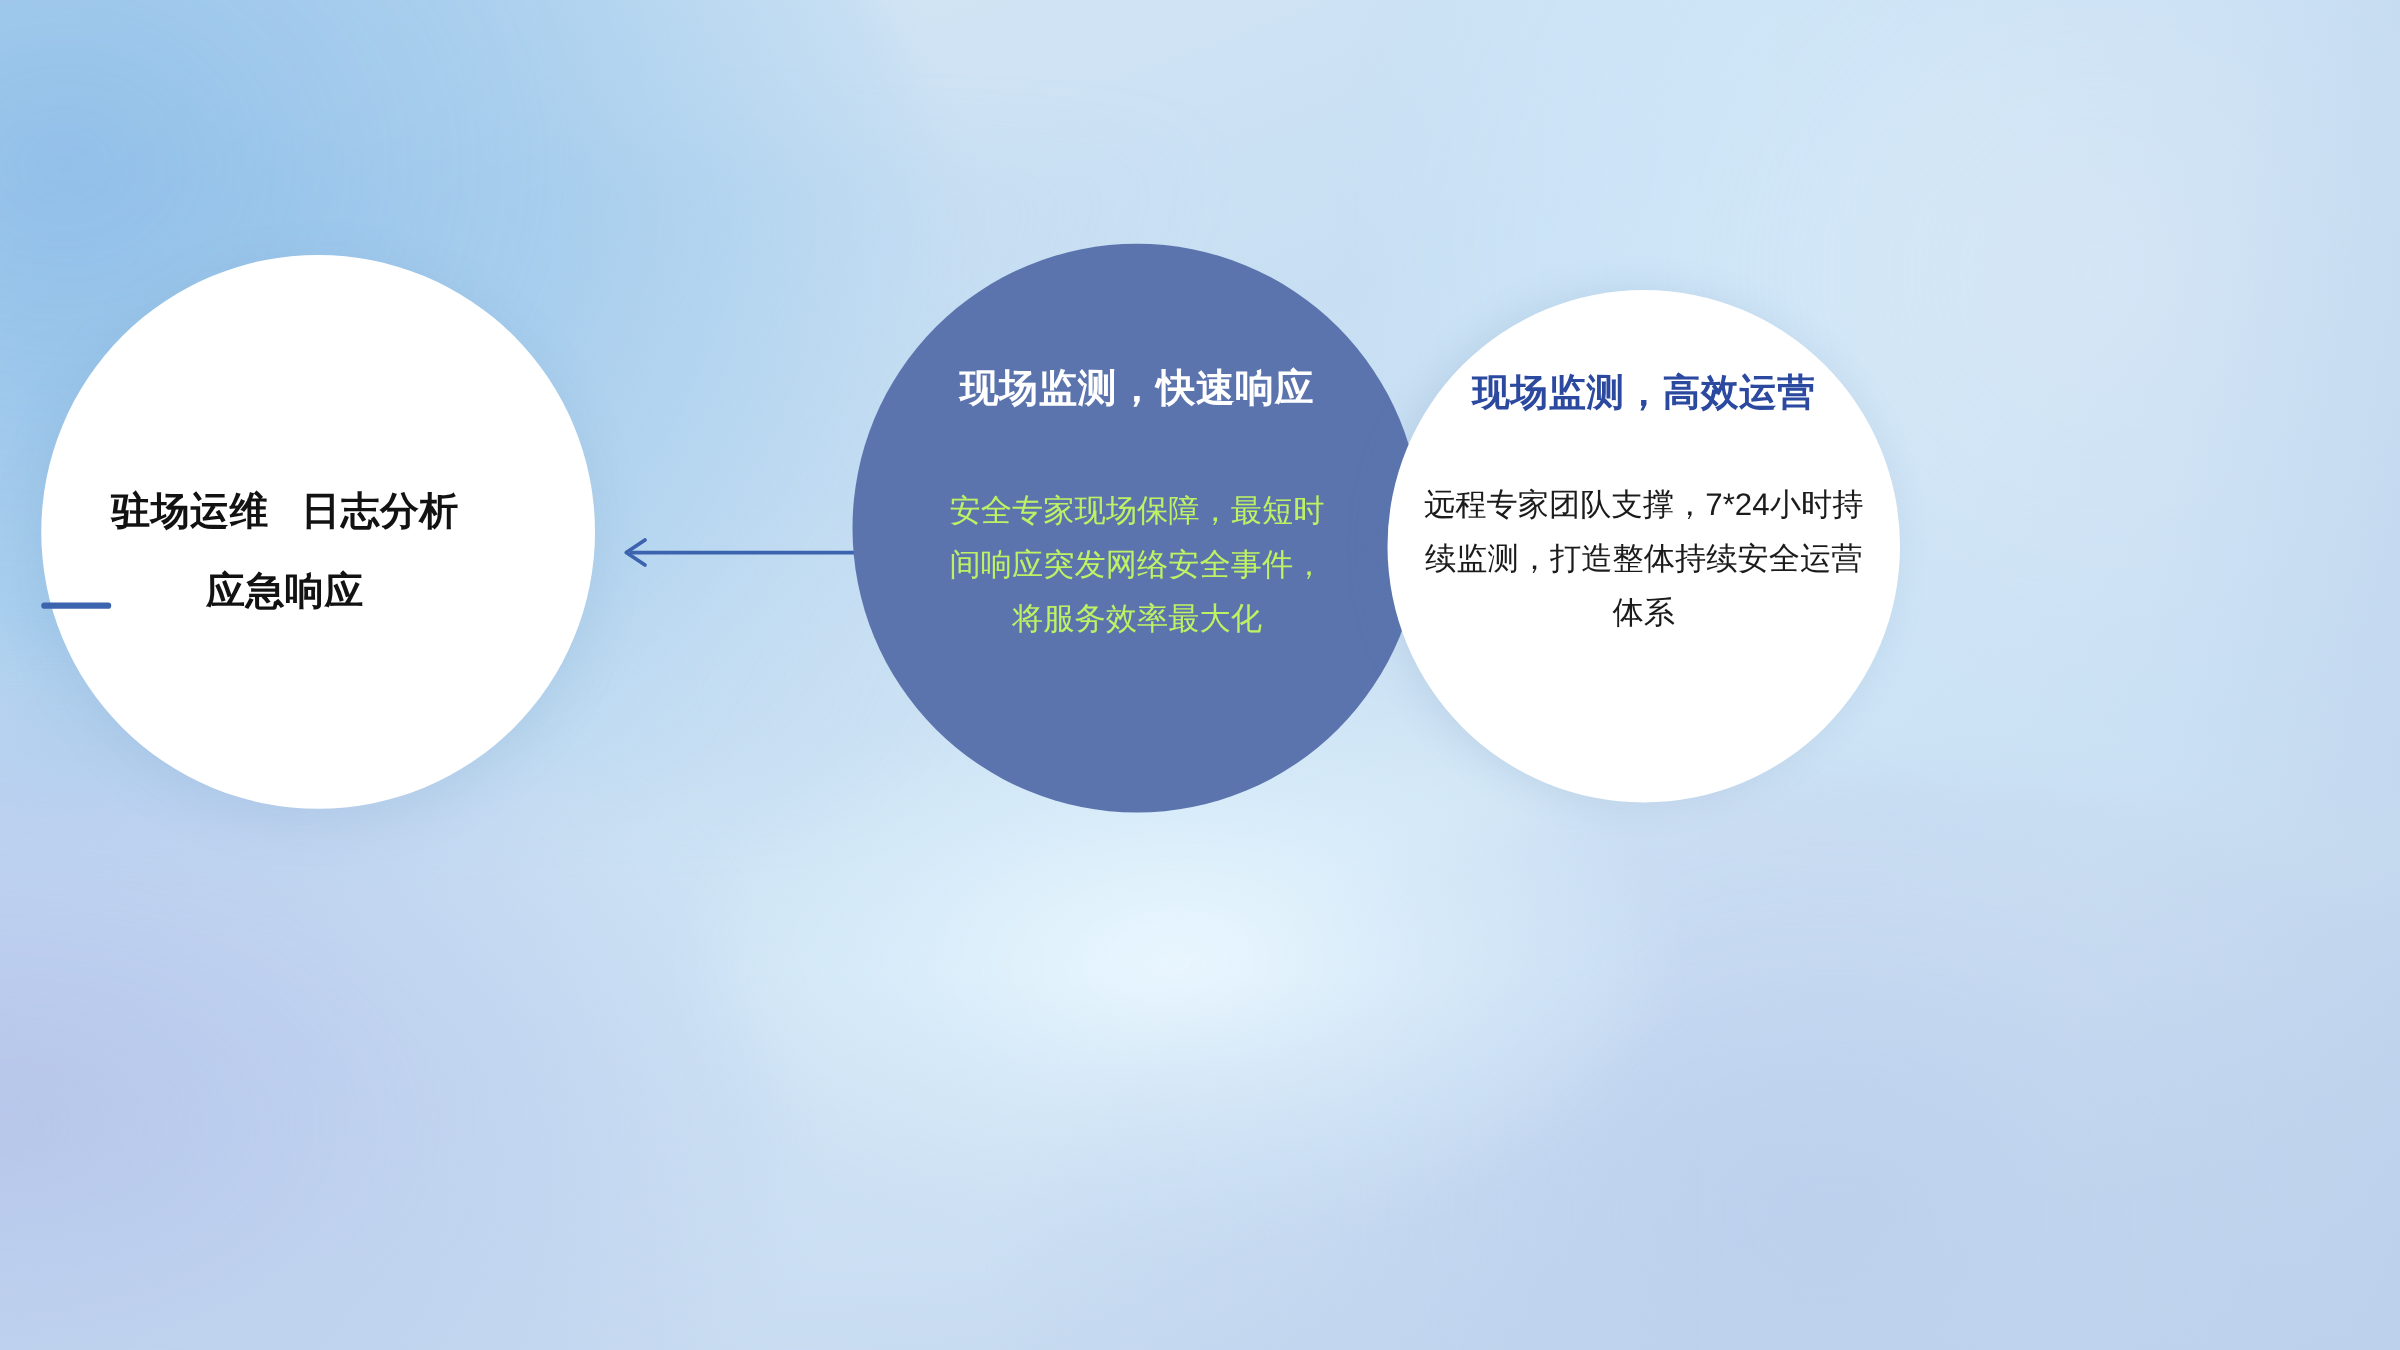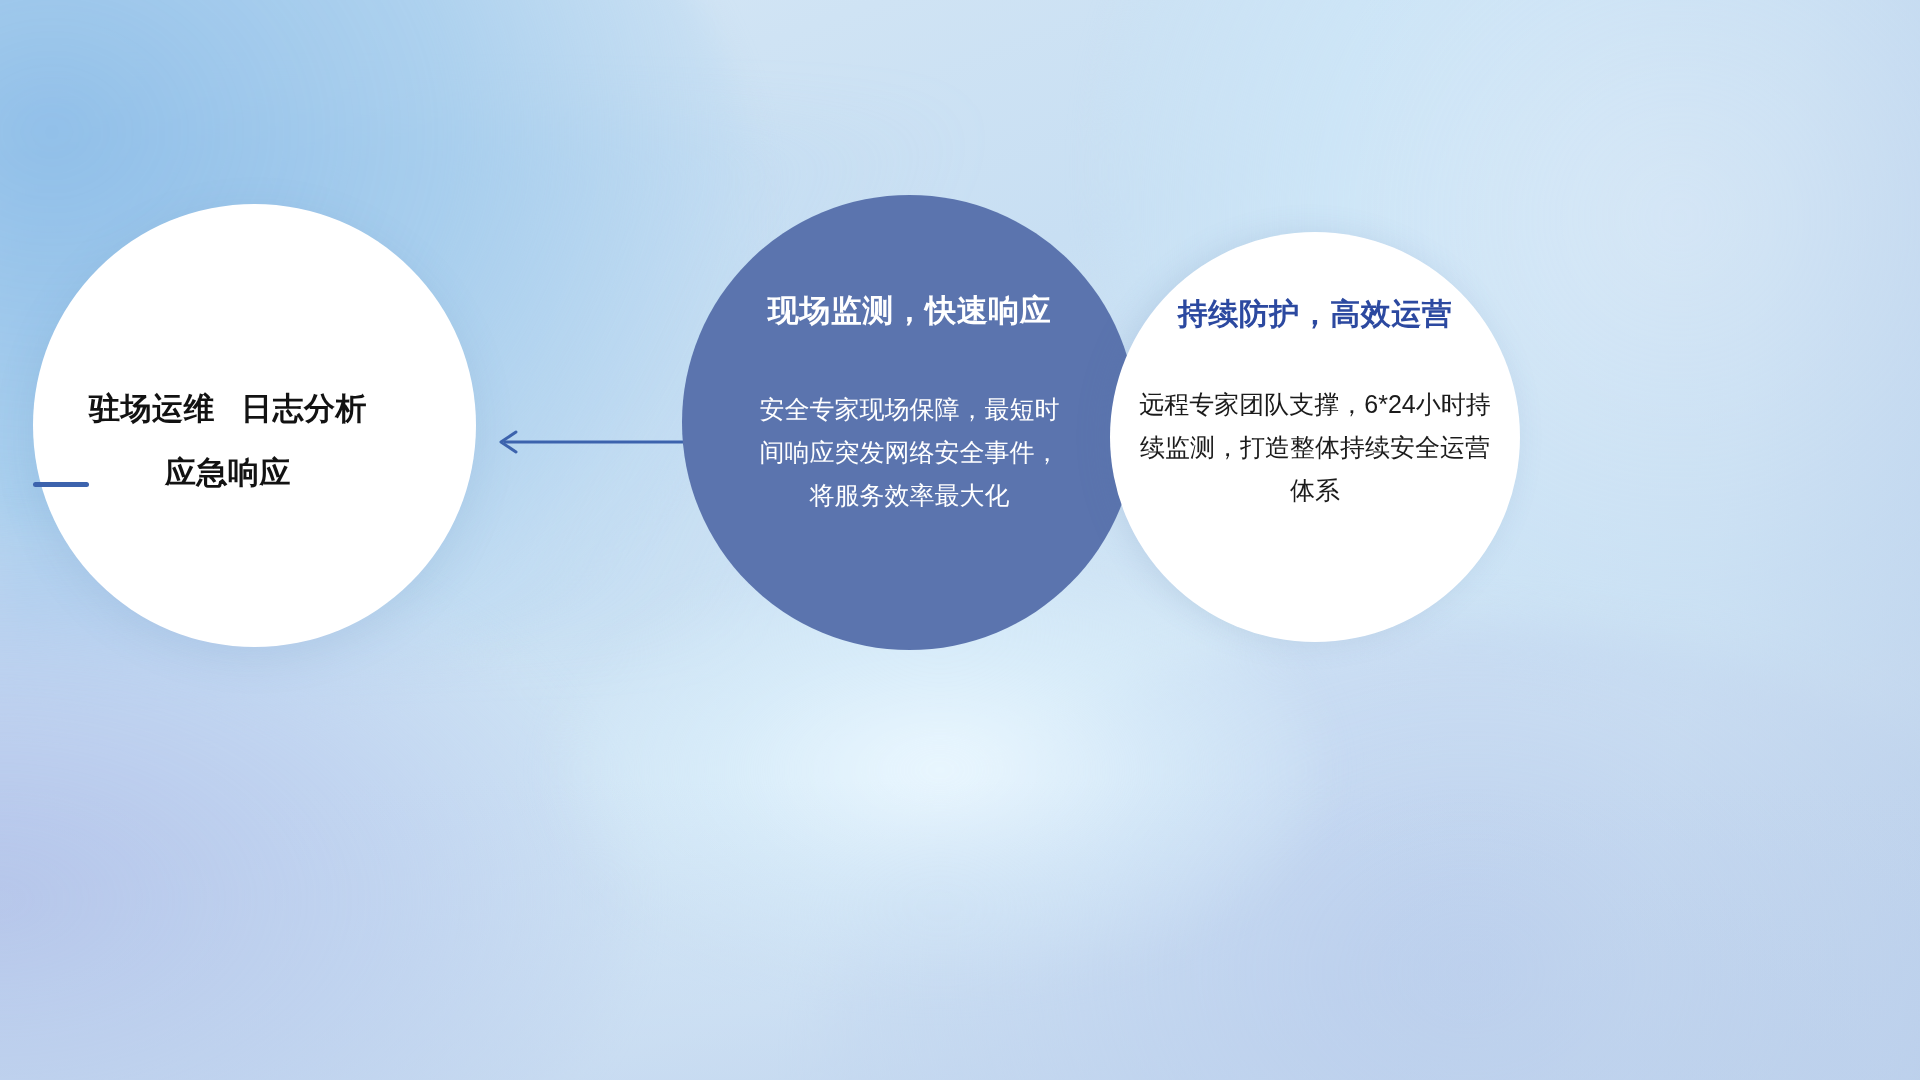--- a/index.html
+++ b/index.html
@@ -165,21 +165,21 @@
     font-weight: bold;
     color: #ffffff;
     letter-spacing: 0.5px;
     white-space: nowrap;
   }
   #circle-mid .card-body {
     margin-top: 56px;
     width: 300px;
     font-size: 25px;
     line-height: 43px;
-    color: #ffffff;
+    color: #bef264;
     text-align: center;
   }
 
   #circle-right {
     left: 1110px;
     top: 232px;
     width: 410px;
     height: 410px;
     background: #ffffff;
     box-shadow: -6px 0 30px rgba(86,120,170,0.16);
@@ -242,17 +242,17 @@
       <div class="left-line"><span>应急响应</span></div>
     </div>
   </div>
 
   <div class="circle" id="circle-mid">
     <div class="card-title">现场监测，快速响应</div>
     <div class="card-body">安全专家现场保障，最短时间响应突发网络安全事件，将服务效率最大化</div>
   </div>
 
   <div class="circle" id="circle-right">
-    <div class="card-title">持续防护，高效运营</div>
-    <div class="card-body">远程专家团队支撑，6*24小时持续监测，打造整体持续安全运营体系</div>
+    <div class="card-title">现场监测，高效运营</div>
+    <div class="card-body">远程专家团队支撑，7*24小时持续监测，打造整体持续安全运营体系</div>
   </div>
 
 </div>
 
 </body></html>

